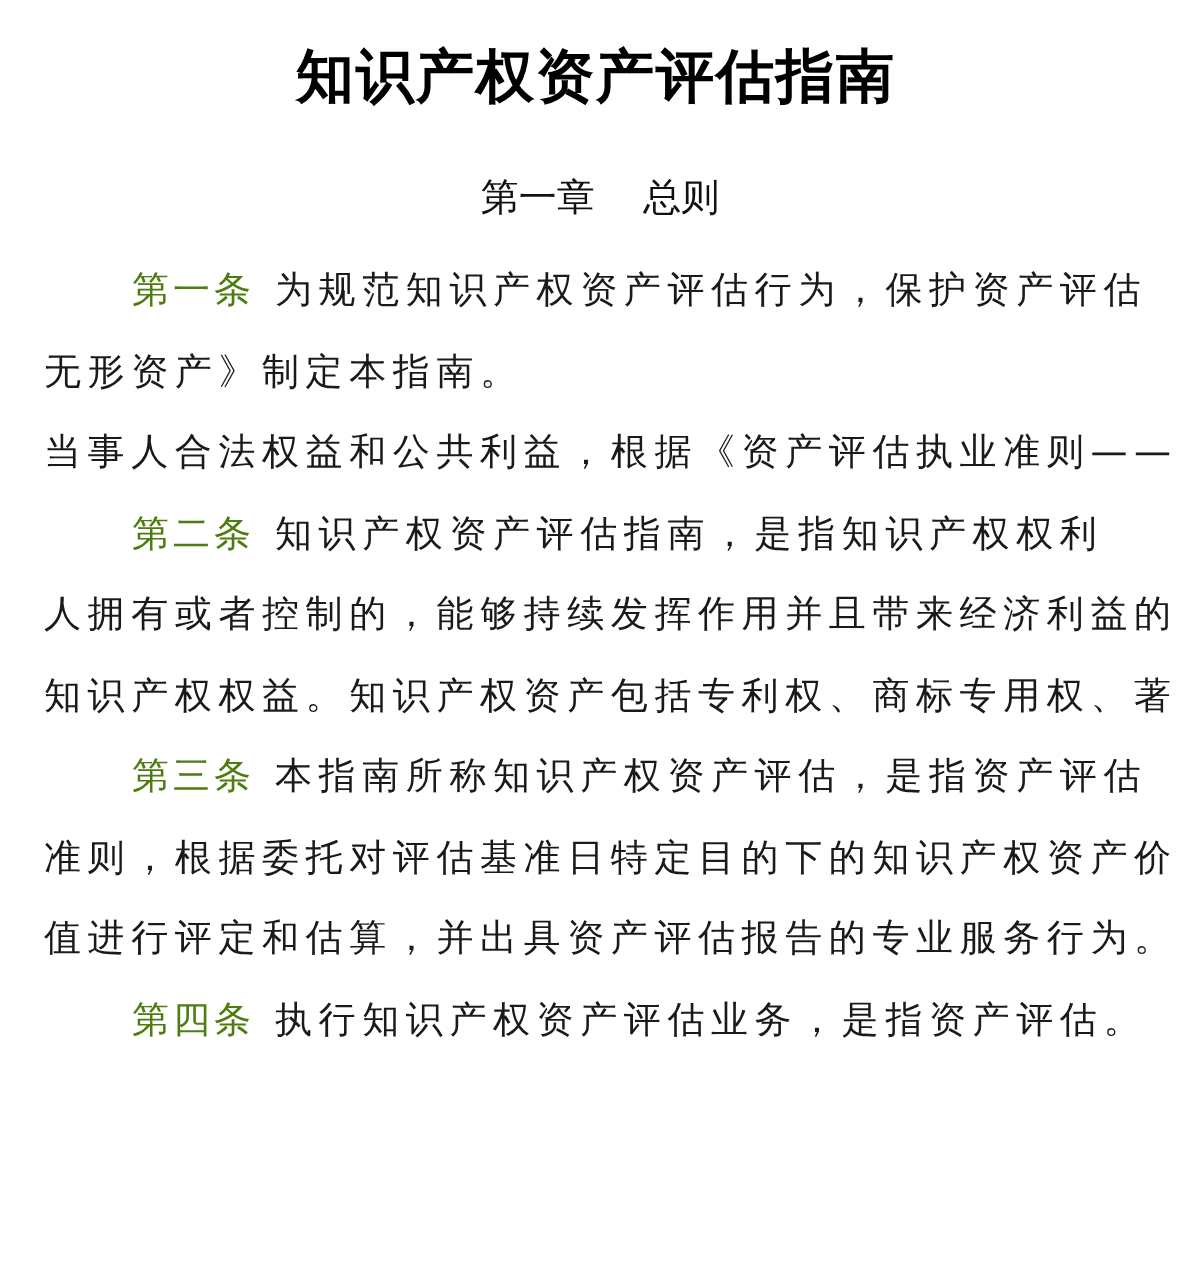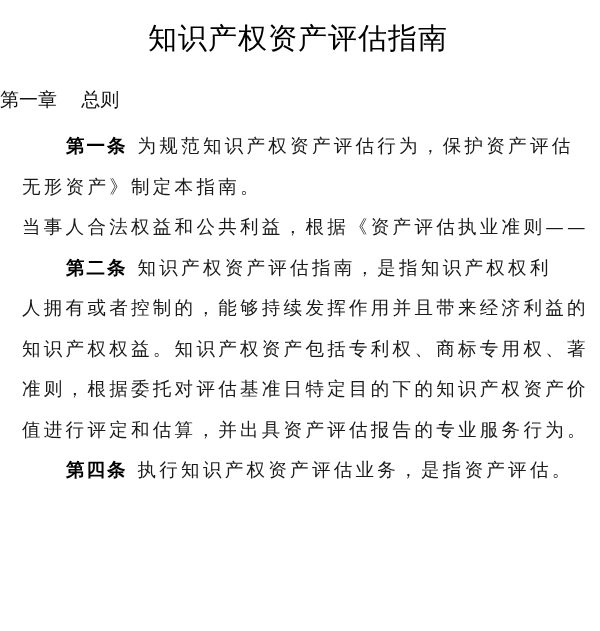--- a/index.html
+++ b/index.html
@@ -20,30 +20,31 @@
     left: 0; top: 0;
     width: 600px;
     height: 631px;
   }
   .doc-title {
     position: absolute;
     left: 0; top: 18px;
     width: 596px;
     text-align: center;
     font-family: "DejaVu Sans", "Liberation Sans", sans-serif;
-    font-weight: normal;
+    font-weight: bold;
     font-size: 29px;
     line-height: 40px;
     letter-spacing: 1px;
     color: #000000;
   }
   .chapter {
     position: absolute;
     left: 0; top: 84px;
     width: 600px;
+    text-align: center;
     font-family: "DejaVu Sans", "Liberation Sans", sans-serif;
     font-size: 19px;
     line-height: 30px;
     color: #111111;
     white-space: pre;
   }
   .articles {
     position: absolute;
     left: 22px;
     top: 126px;
@@ -54,22 +55,22 @@
     padding: 0;
     text-indent: 44px;
     font-size: 18.5px;
     line-height: 40.5px;
     letter-spacing: 3.3px;
     text-align: justify;
     color: #1a1a1a;
     font-family: "DejaVu Sans", "Liberation Sans", sans-serif;
   }
   .article-label {
-    font-weight: bold;
-    color: #000000;
+    font-weight: normal;
+    color: #4d7c0f;
     margin-right: 10px;
     letter-spacing: 2px;
   }
   .line {
     display: block;
     white-space: nowrap;
   }
   .line.first {
     padding-left: 44px;
   }
@@ -90,20 +91,21 @@
       <span class="line">当事人合法权益和公共利益，根据《资产评估执业准则——</span>
     </div>
 
     <div class="article">
       <span class="line first"><span class="article-label">第二条</span><span>知识产权资产评估指南，是指知识产权权利</span></span>
       <span class="line">人拥有或者控制的，能够持续发挥作用并且带来经济利益的</span>
       <span class="line">知识产权权益。知识产权资产包括专利权、商标专用权、著</span>
     </div>
 
     <div class="article">
+      <span class="line first"><span class="article-label">第三条</span><span>本指南所称知识产权资产评估，是指资产评估</span></span>
       <span class="line">准则，根据委托对评估基准日特定目的下的知识产权资产价</span>
       <span class="line">值进行评定和估算，并出具资产评估报告的专业服务行为。</span>
     </div>
 
     <div class="article">
       <span class="line first"><span class="article-label">第四条</span><span>执行知识产权资产评估业务，是指资产评估。</span></span>
     </div>
 
   </div>
 </div>

